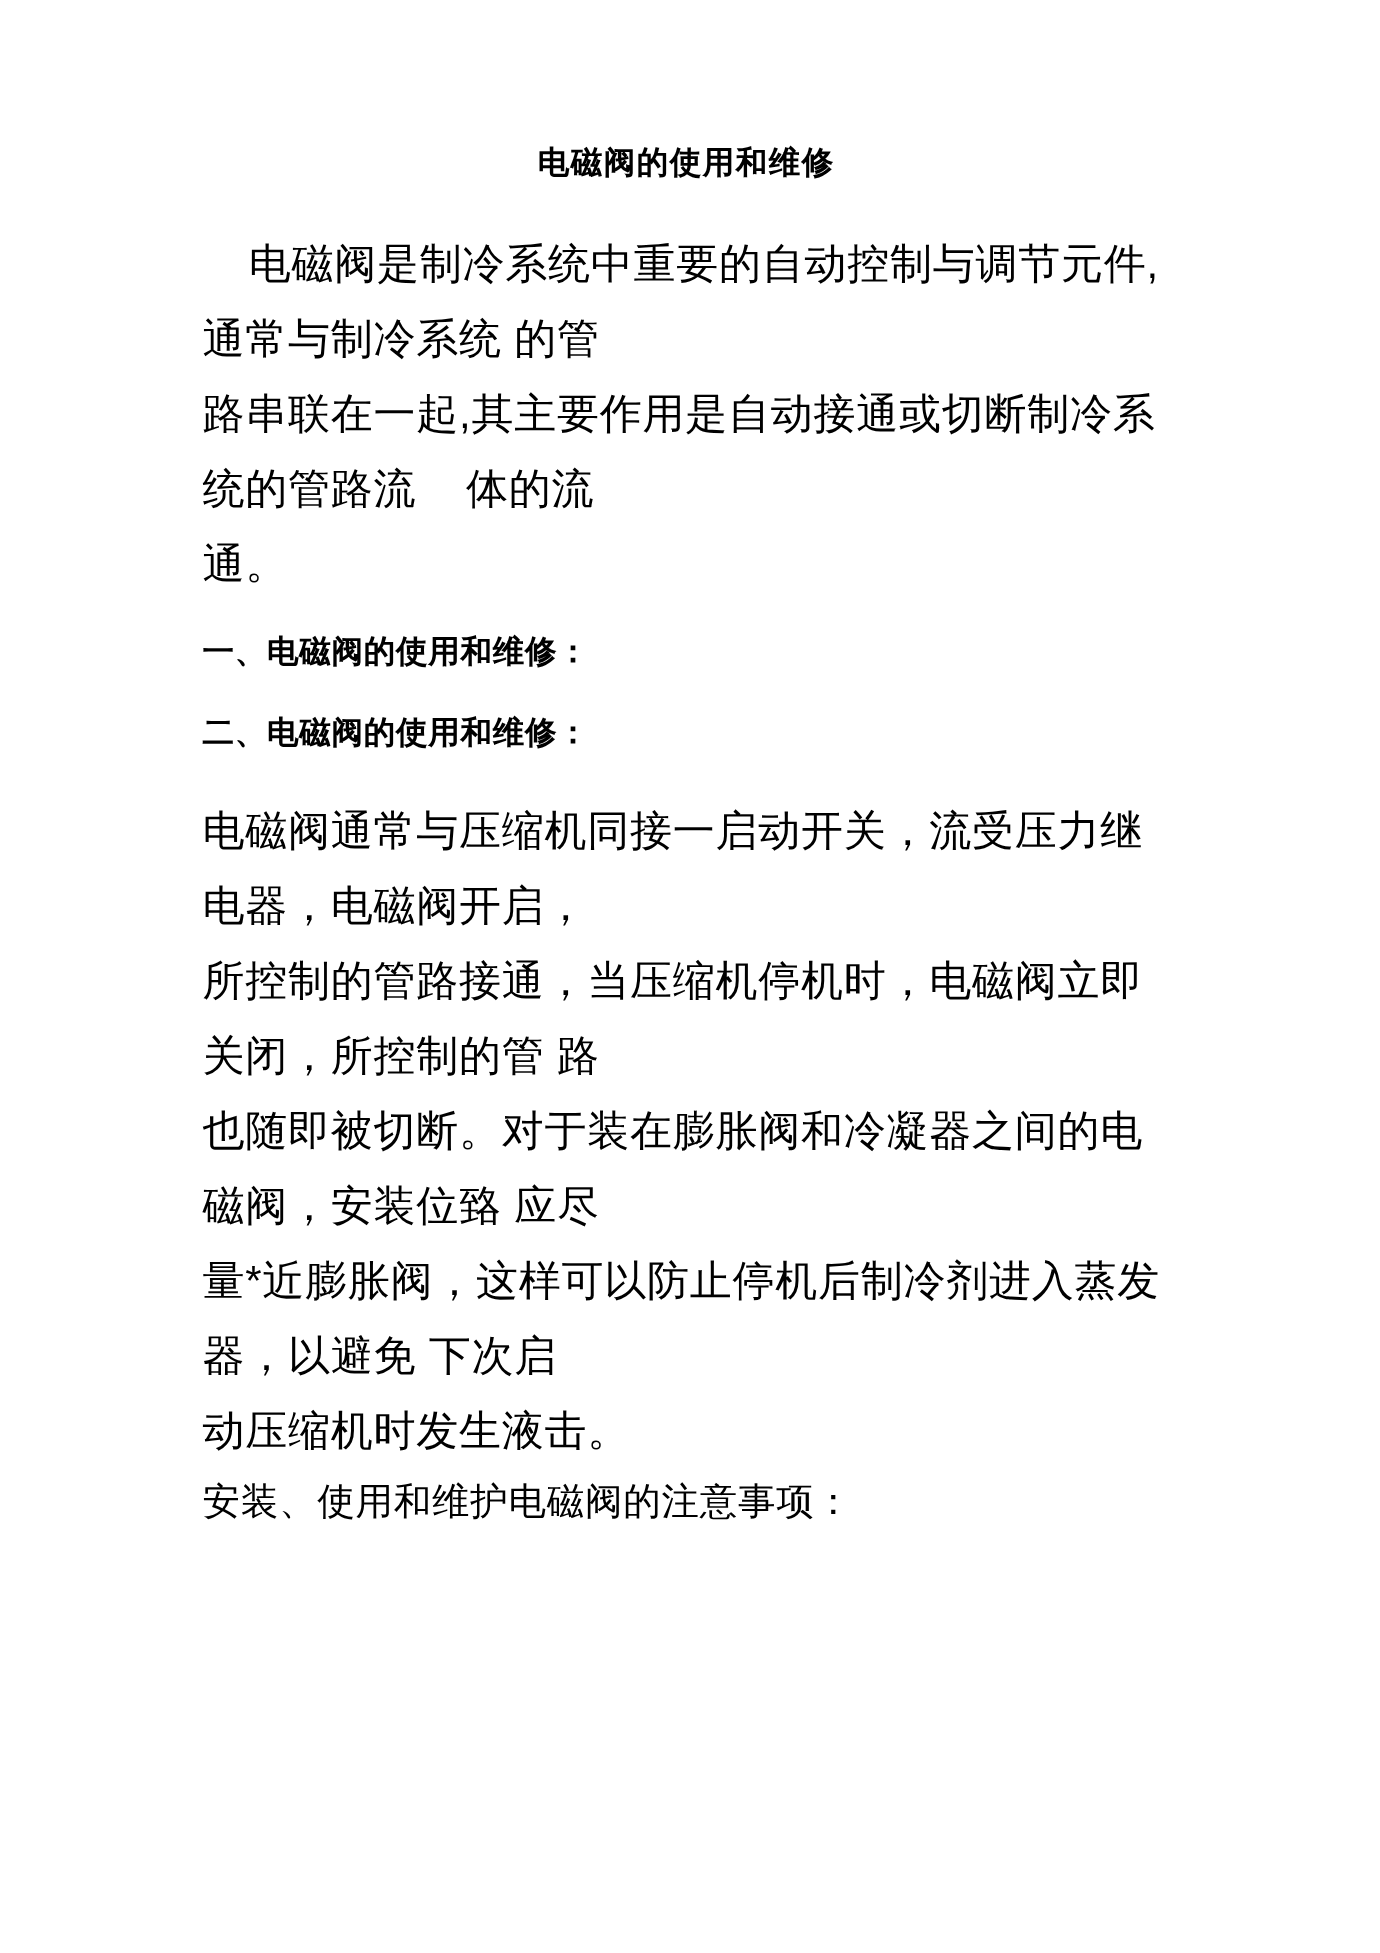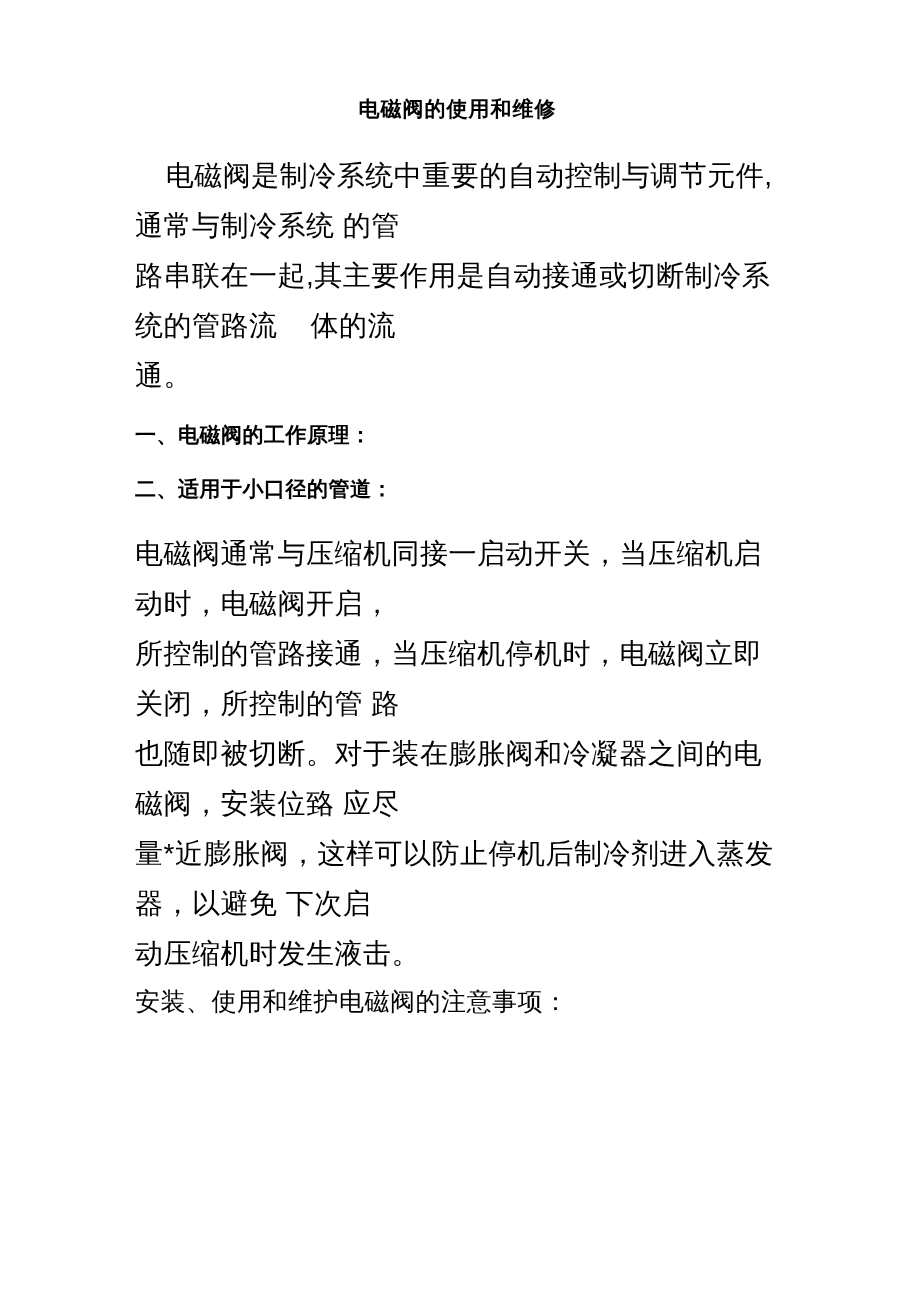--- a/index.html
+++ b/index.html
@@ -61,26 +61,26 @@
 <body>
 
 <div class="doc-page">
 
   <h1 class="doc-title">电磁阀的使用和维修</h1>
 
   <p class="para indent">电磁阀是制冷系统中重要的自动控制与调节元件,通常与制冷系统 的管
 路串联在一起,其主要作用是自动接通或切断制冷系统的管路流    体的流
 通。</p>
 
-  <h2 class="heading">一、电磁阀的工作原理：</h2>
+  <h2 class="heading">一、电磁阀的使用和维修：</h2>
 
 
-  <h2 class="heading">二、适用于小口径的管道：</h2>
+  <h2 class="heading">二、电磁阀的使用和维修：</h2>
 
-  <p class="para">电磁阀通常与压缩机同接一启动开关，当压缩机启动时，电磁阀开启，
+  <p class="para">电磁阀通常与压缩机同接一启动开关，流受压力继电器，电磁阀开启，
 所控制的管路接通，当压缩机停机时，电磁阀立即关闭，所控制的管 路
 也随即被切断。对于装在膨胀阀和冷凝器之间的电磁阀，安装位臵 应尽
 量*近膨胀阀，这样可以防止停机后制冷剂进入蒸发器，以避免 下次启
 动压缩机时发生液击。</p>
 
   <p class="note-line">安装、使用和维护电磁阀的注意事项：</p>
 
 </div>
 
 </body></html>

